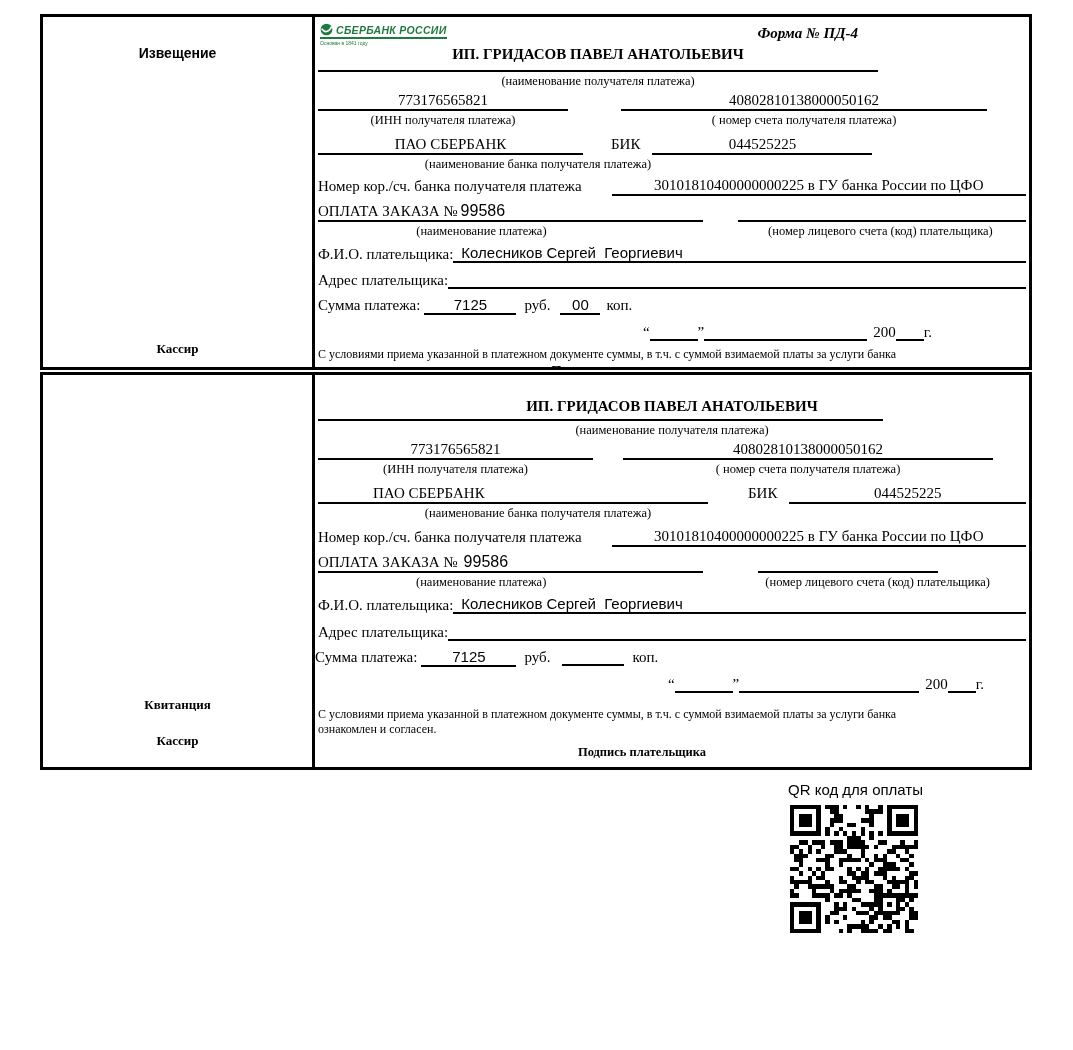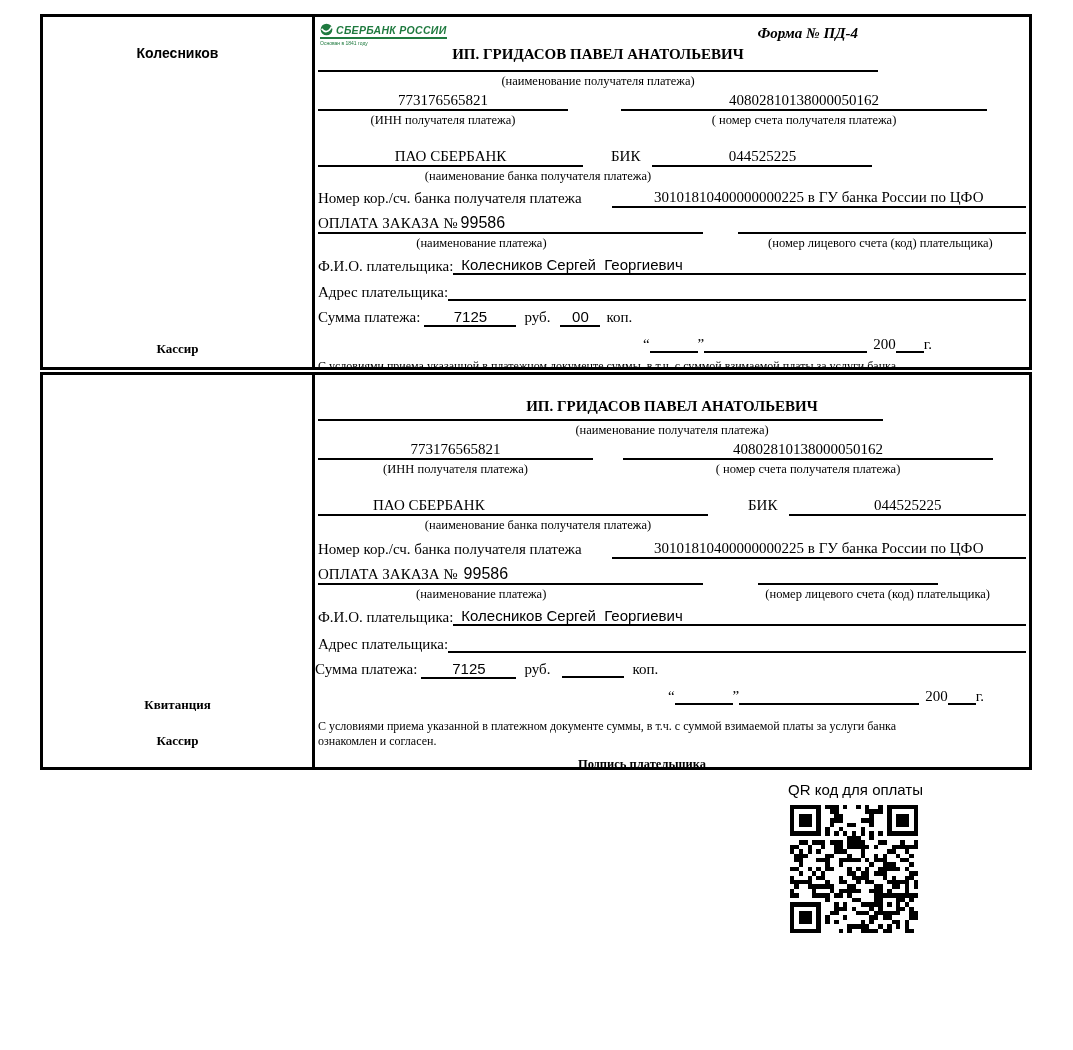--- a/index.html
+++ b/index.html
@@ -33,21 +33,21 @@
   .name-lbl-s1 { width:560px; text-align:center; padding-top:2px; }
 
   .name-s2 { text-align:center; font-weight:bold; font-size:15px; margin-top:20px; }
   .name-underline-s2 { width:565px; border-bottom:2px solid #000; margin-top:4px; }
   .name-lbl-s2 { text-align:center; padding-top:2px; }
 
   .two-col { display:flex; margin-top:3px; }
   .fld { border-bottom:2px solid #000; text-align:center; font-size:15px; }
   .lbl-row { display:flex; padding-top:2px; }
 
-  .bank-row { display:flex; align-items:flex-end; margin-top:20px; }
+  .bank-row { display:flex; align-items:flex-end; margin-top:8px; }
   .bik { font-size:15px; padding-bottom:2px; }
 
   .bank-lbl-wrap { width:440px; text-align:center; padding-top:2px; }
 
   .corr-row { display:flex; align-items:flex-end; margin-top:5px; }
   .corr-lbl { font-size:15px; white-space:nowrap; padding-bottom:1px; }
   .corr-fld { flex:1; margin-left:30px; border-bottom:2px solid #000; text-align:center; font-size:15px; white-space:nowrap; }
 
   .purpose-row { display:flex; align-items:flex-end; margin-top:6px; }
   .purpose-fld { width:385px; border-bottom:2px solid #000; font-size:15px; white-space:nowrap; }
@@ -74,21 +74,21 @@
   .qr-box { margin-top:7px; margin-left:3px; width:128px; height:128px; }
 </style>
 </head>
 <body>
 
 <div class="page">
   <div class="form-wrap">
 
     <div class="sect notice">
       <div class="left-cell notice-left">
-        <div class="sect-title-sans">Колесников</div>
+        <div class="sect-title-sans">Извещение</div>
         <div class="sect-title-serif">Кассир</div>
       </div>
       <div class="right-cell">
 
         <div class="hdr-row">
           <div class="logo">
             <div class="logo-top">
               <svg width="13" height="13" viewBox="0 0 20 20">
                 <circle cx="10" cy="10" r="9" fill="#1f7a3f"></circle>
                 <path d="M2.5 9 C7 15, 13 15, 18 5.5" stroke="#ffffff" stroke-width="2.6" fill="none"></path>

